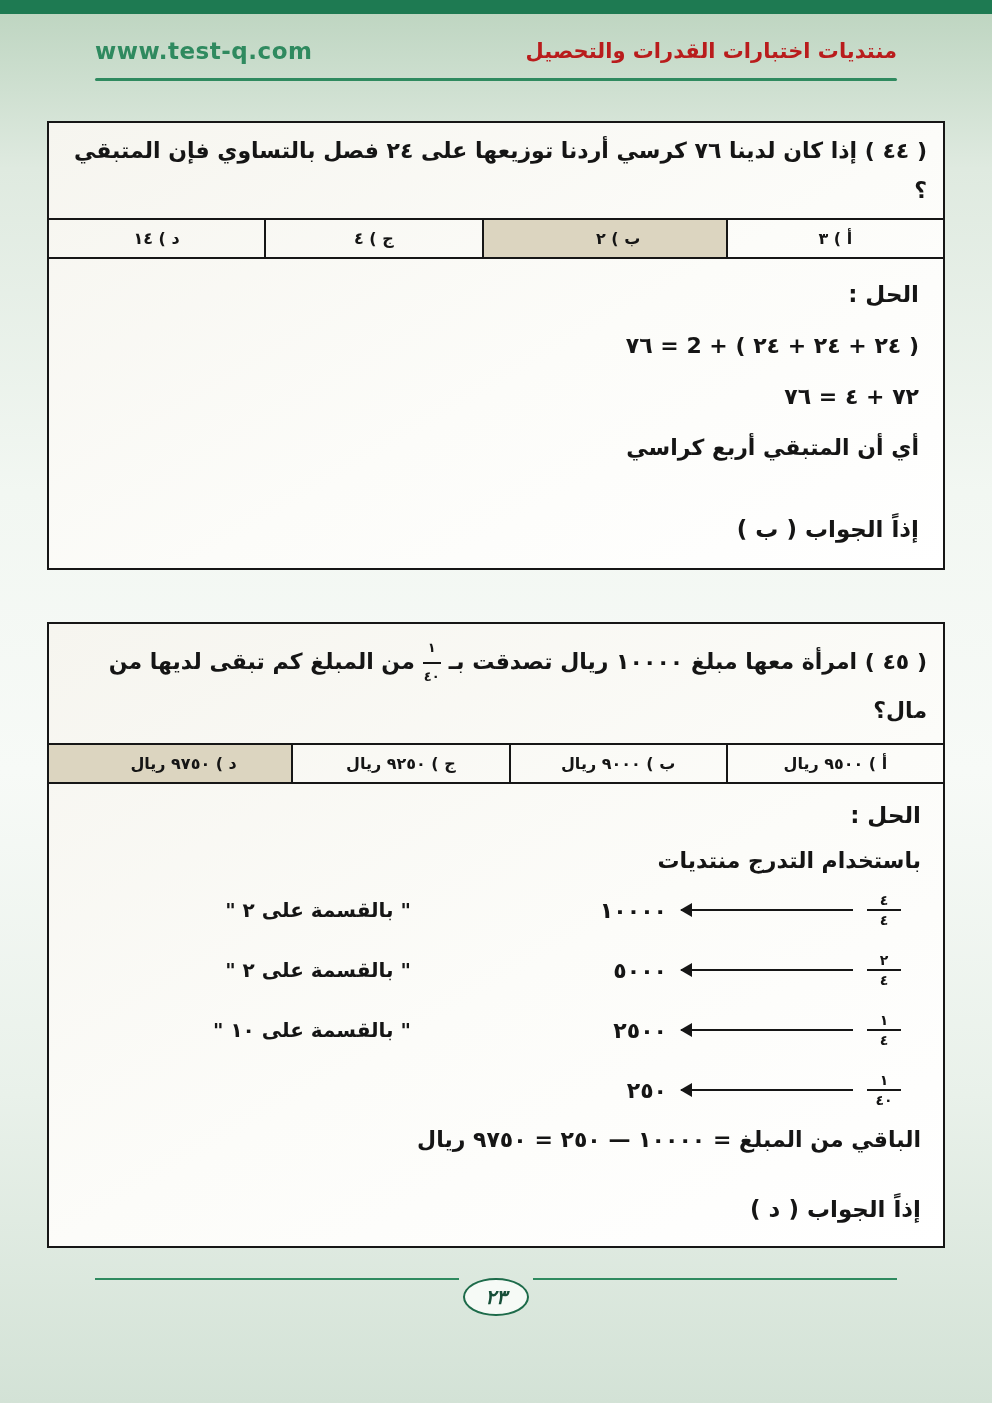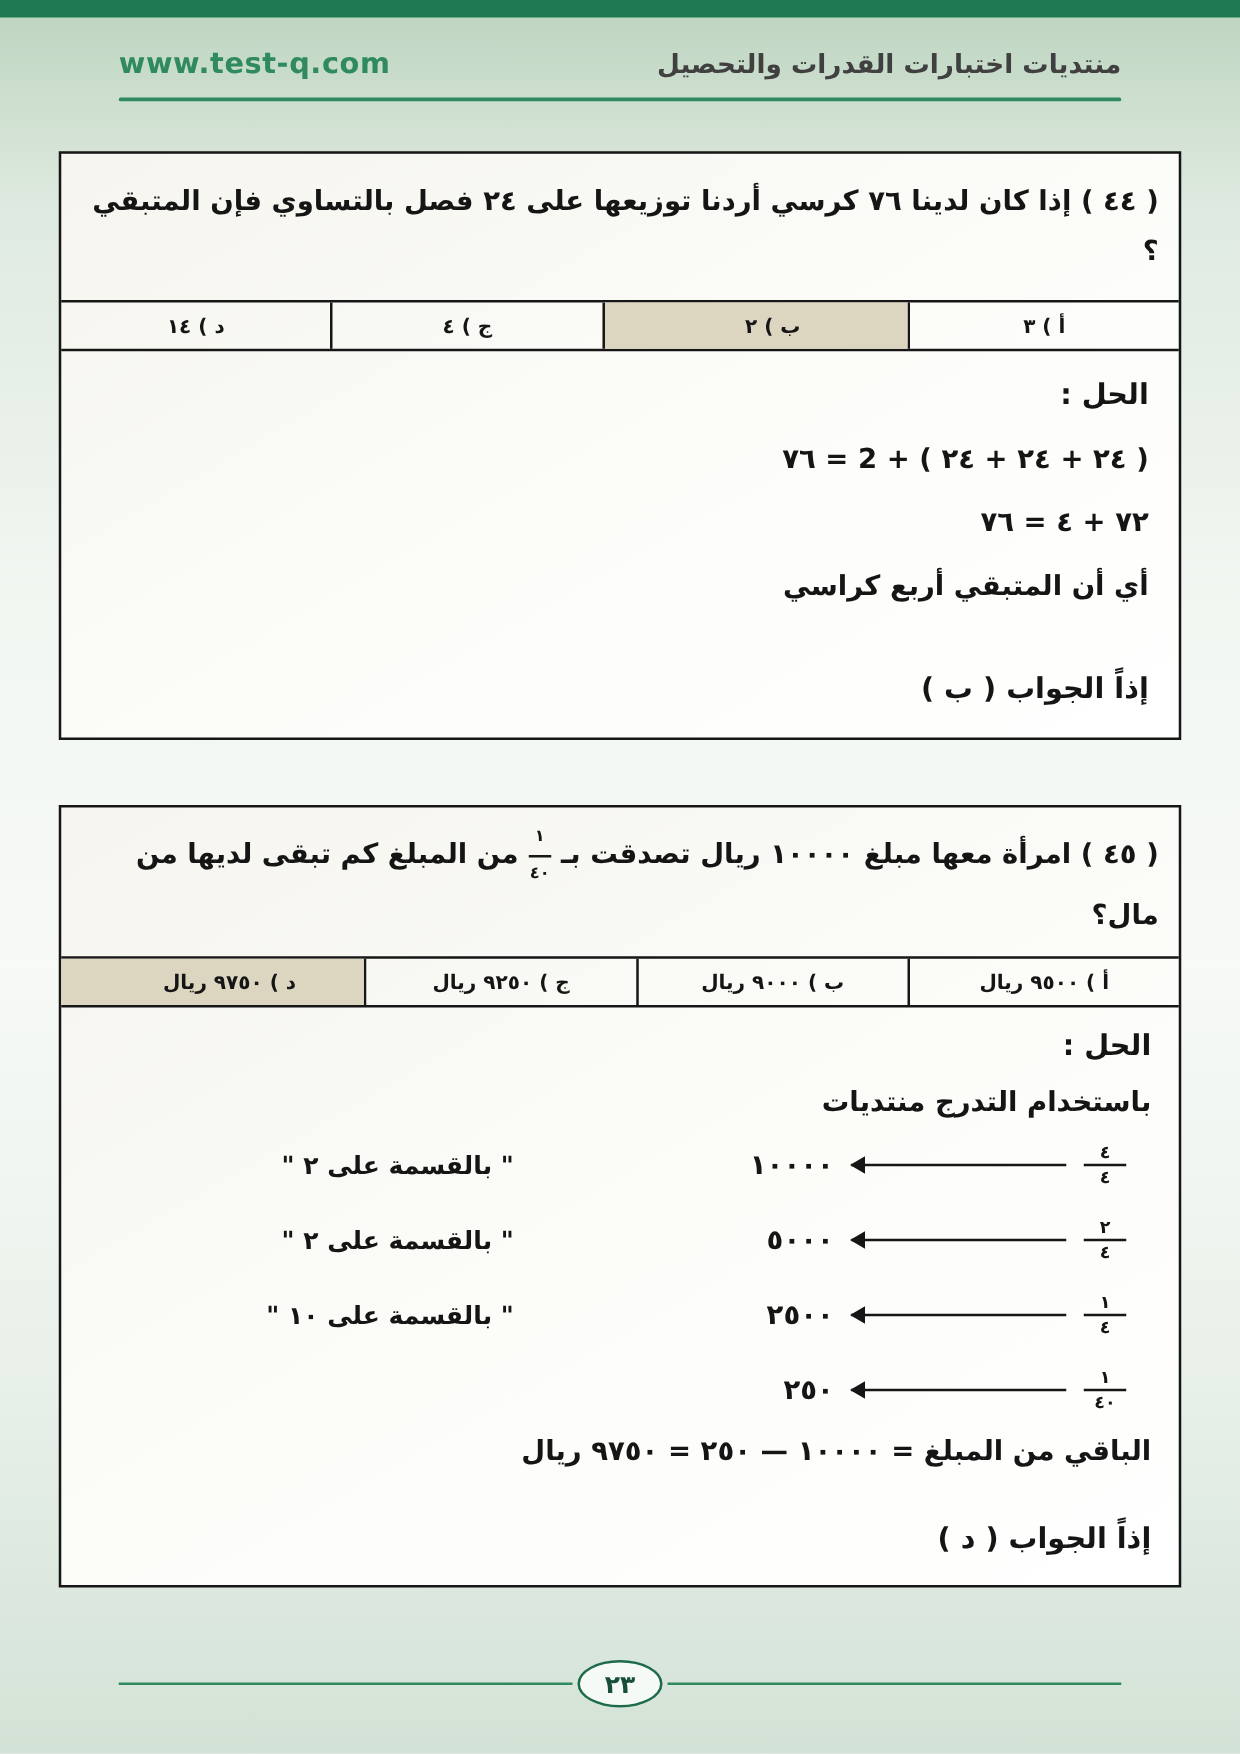--- a/index.html
+++ b/index.html
@@ -5,26 +5,26 @@
   * { margin:0; padding:0; box-sizing:border-box; }
   html { background:#ffffff; }
   body {
     width:992px; height:1403px; position:relative; overflow:hidden;
     font-family:"DejaVu Sans", sans-serif; color:#151515;
     background:linear-gradient(180deg,#bcd4bf 0%, #dfeae0 12%, #f2f7f2 35%, #f7faf7 55%, #e9f1ea 78%, #d3e2d6 100%);
   }
   .topbar { height:14px; background:#1e7a52; }
   .header { display:flex; justify-content:space-between; align-items:center; padding:24px 95px 14px; }
   .site { font-size:23px; font-weight:bold; color:#2f8a5f; letter-spacing:.5px; }
-  .brand { font-size:21px; font-weight:bold; color:#404040; }
+  .brand { font-size:21px; font-weight:bold; color:#b91c1c; }
   .rule { height:3px; background:#2f8a5f; margin:0 95px; border-radius:2px; }
 
   .qbox { margin:40px 47px 0; border:2px solid #161616; background:linear-gradient(150deg,#f6f5ef 0%, #fcfcf9 55%, #ffffff 100%); }
   .q45box { margin-top:52px; }
-  .qhead { padding:19px 16px; font-size:22px; font-weight:bold; line-height:1.8; border-bottom:2px solid #161616; text-align:right; }
+  .qhead { padding:8px 16px; font-size:22px; font-weight:bold; line-height:1.8; border-bottom:2px solid #161616; text-align:right; }
   .q45box .qhead { padding:12px 16px; line-height:1.9; }
   .choices { display:flex; border-bottom:2px solid #161616; }
   .choice { flex:1; text-align:center; padding:9px 6px; font-size:16px; font-weight:bold; }
   .choice:not(:last-child) { border-left:2px solid #161616; }
   .choice.hl { background:#dcd5c0;padding-left:33px; }
 
   .sol { padding:22px 24px 26px; text-align:right; }
   .q45box .sol { padding:18px 22px 24px; }
   .sol-head { font-size:23px; font-weight:bold; }
   .eq { font-size:22px; font-weight:bold; margin-top:26px; }
@@ -41,21 +41,21 @@
 
   .ladder { margin-top:14px; }
   .lrow { display:flex; align-items:center; min-height:46px; margin-bottom:14px; padding:0 20px 0 70px; }
   .lfrac { font-size:14px; min-width:34px; }
   .arrow { width:172px; height:2px; background:#161616; position:relative; margin:0 14px; flex:none; }
   .arrow::after { content:""; position:absolute; left:-1px; top:-6px; width:0; height:0;
                   border-top:7px solid transparent; border-bottom:7px solid transparent; border-right:12px solid #161616; }
   .lval { width:112px; font-size:22px; font-weight:bold; text-align:right; }
   .lnote { margin-inline-start:auto; width:270px; text-align:right; font-size:20px; font-weight:bold; }
 
-  .footer { display:flex; align-items:center; margin:58px 95px 0; }
+  .footer { display:flex; align-items:flex-start; margin:30px 95px 0;font-style:italic; }
   .fline { flex:1; height:2px; background:#2f8a5f; }
   .oval { border:2px solid #1d6b4a; border-radius:50%; background:#f6faf6; padding:5px 20px;
           font-size:20px; font-weight:bold; color:#174f39; margin:0 4px; }
 </style>
 </head>
 <body>
 
 <div class="topbar"></div>
 
 <div class="header">

